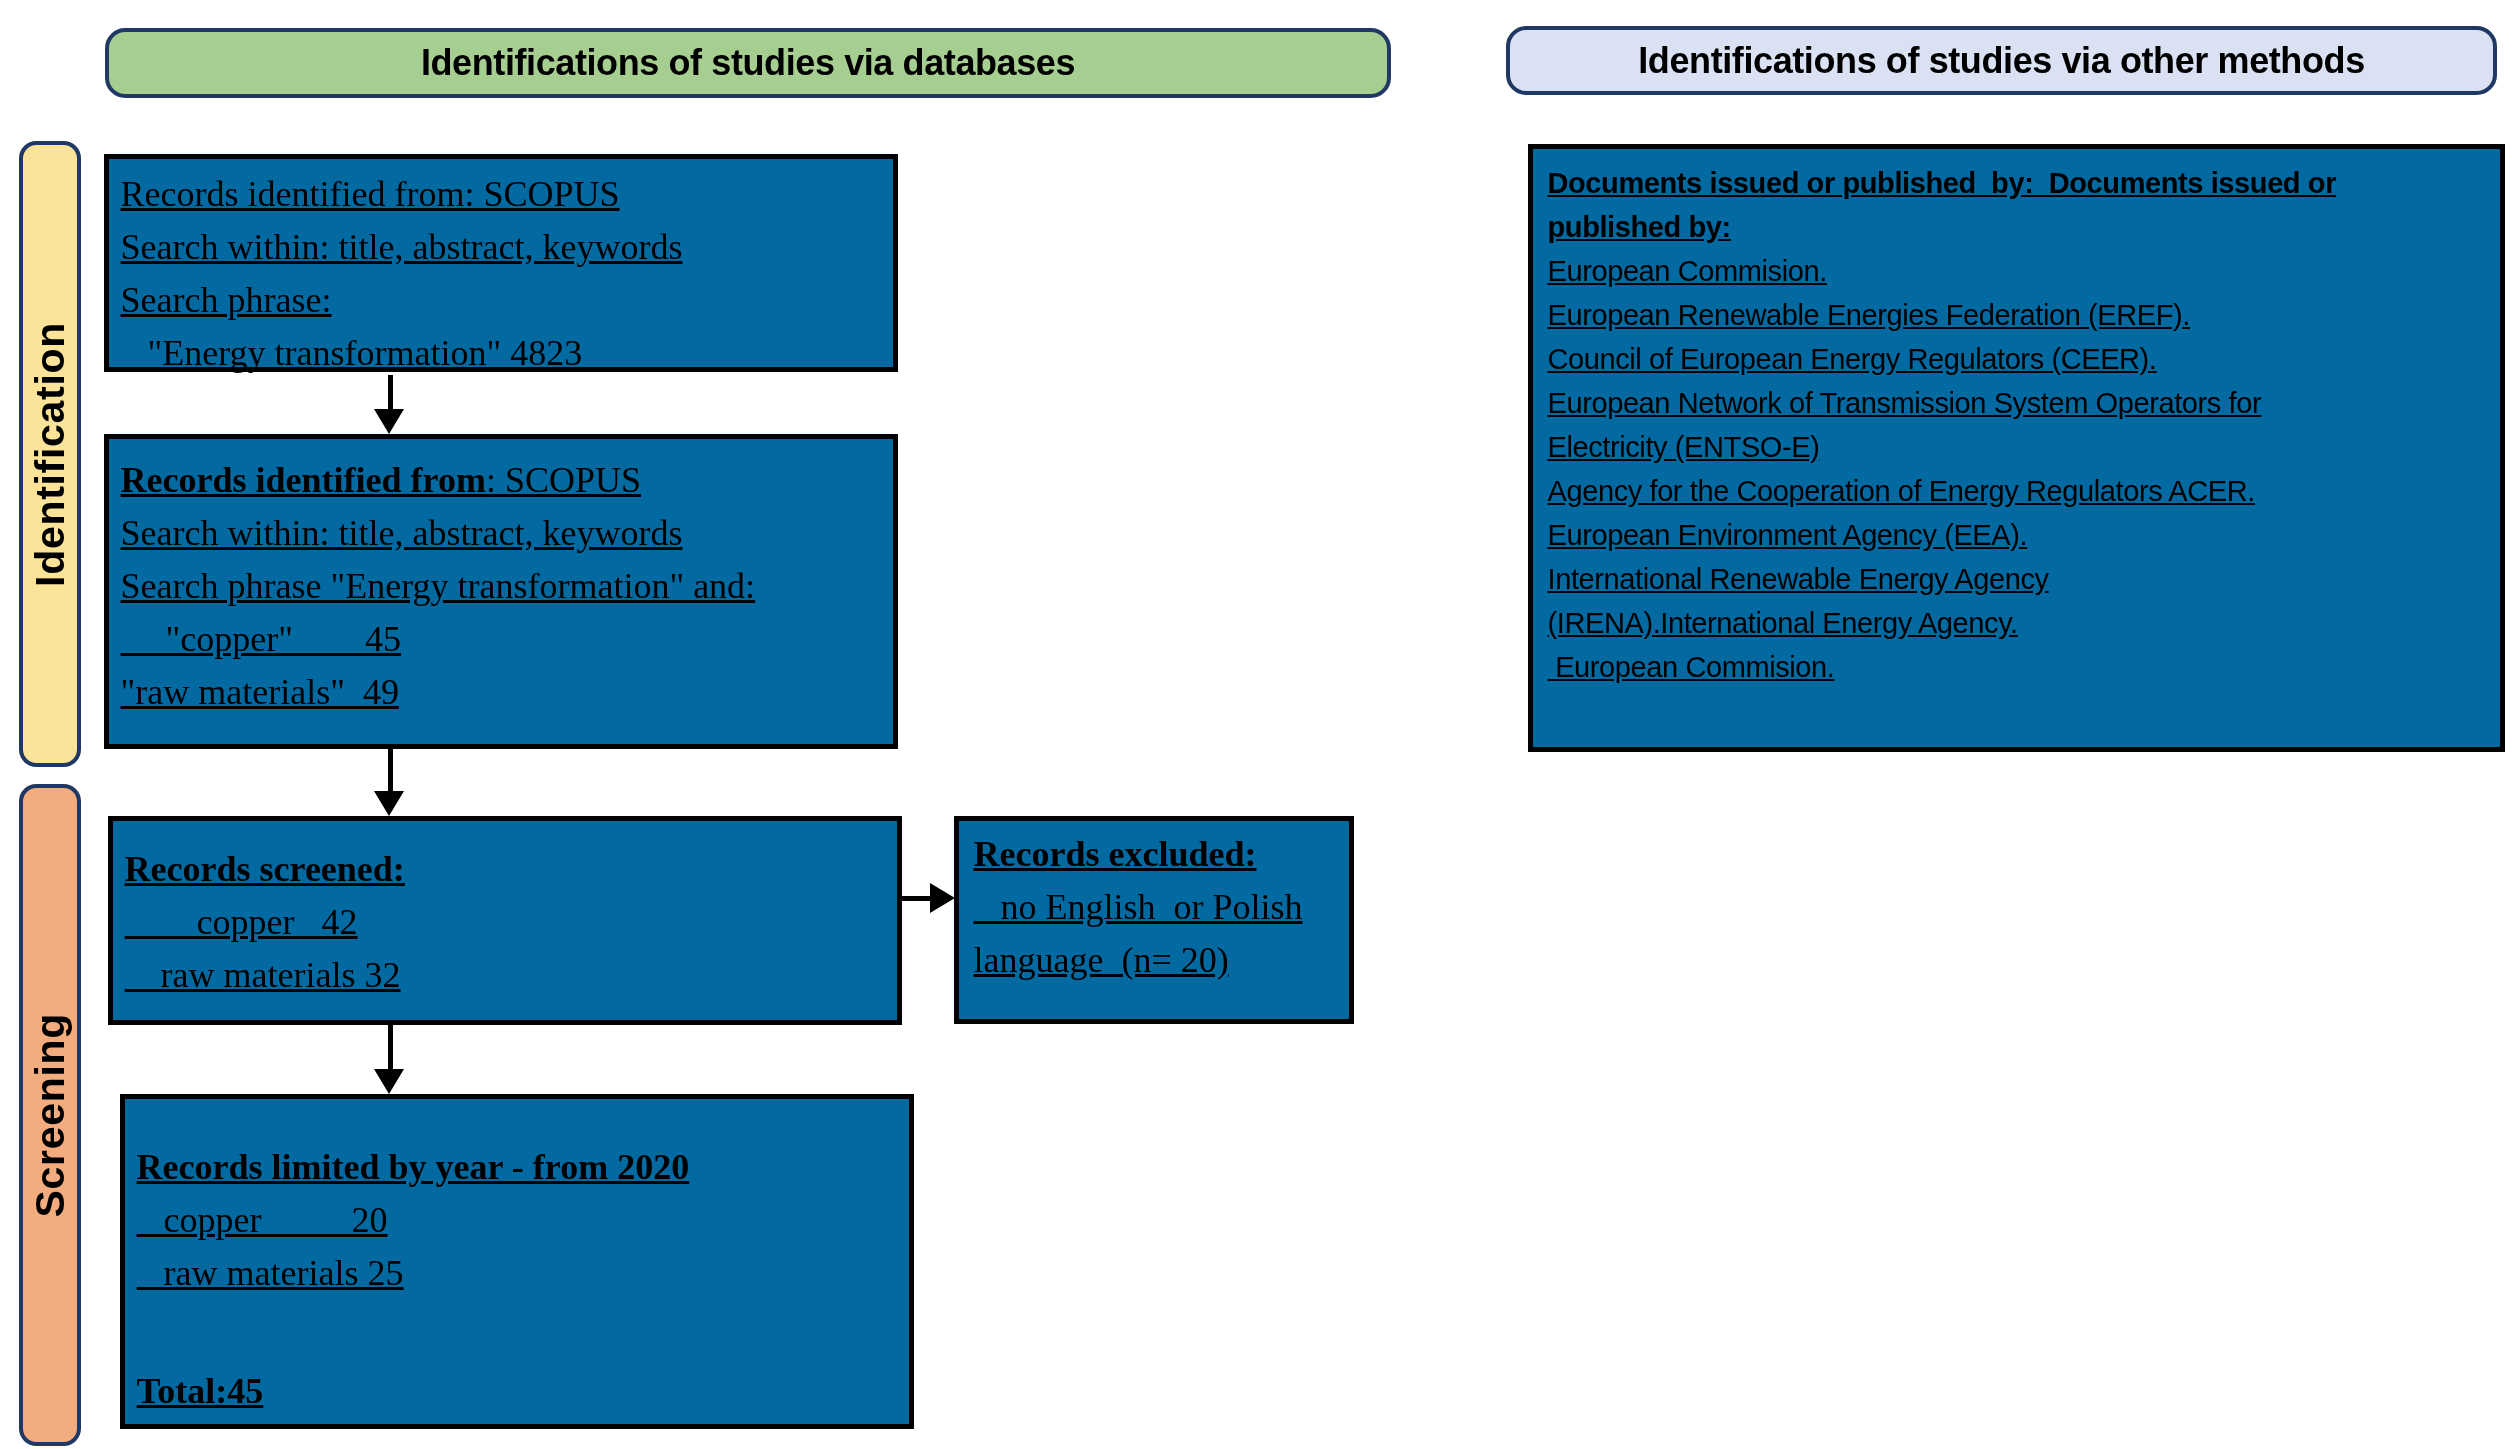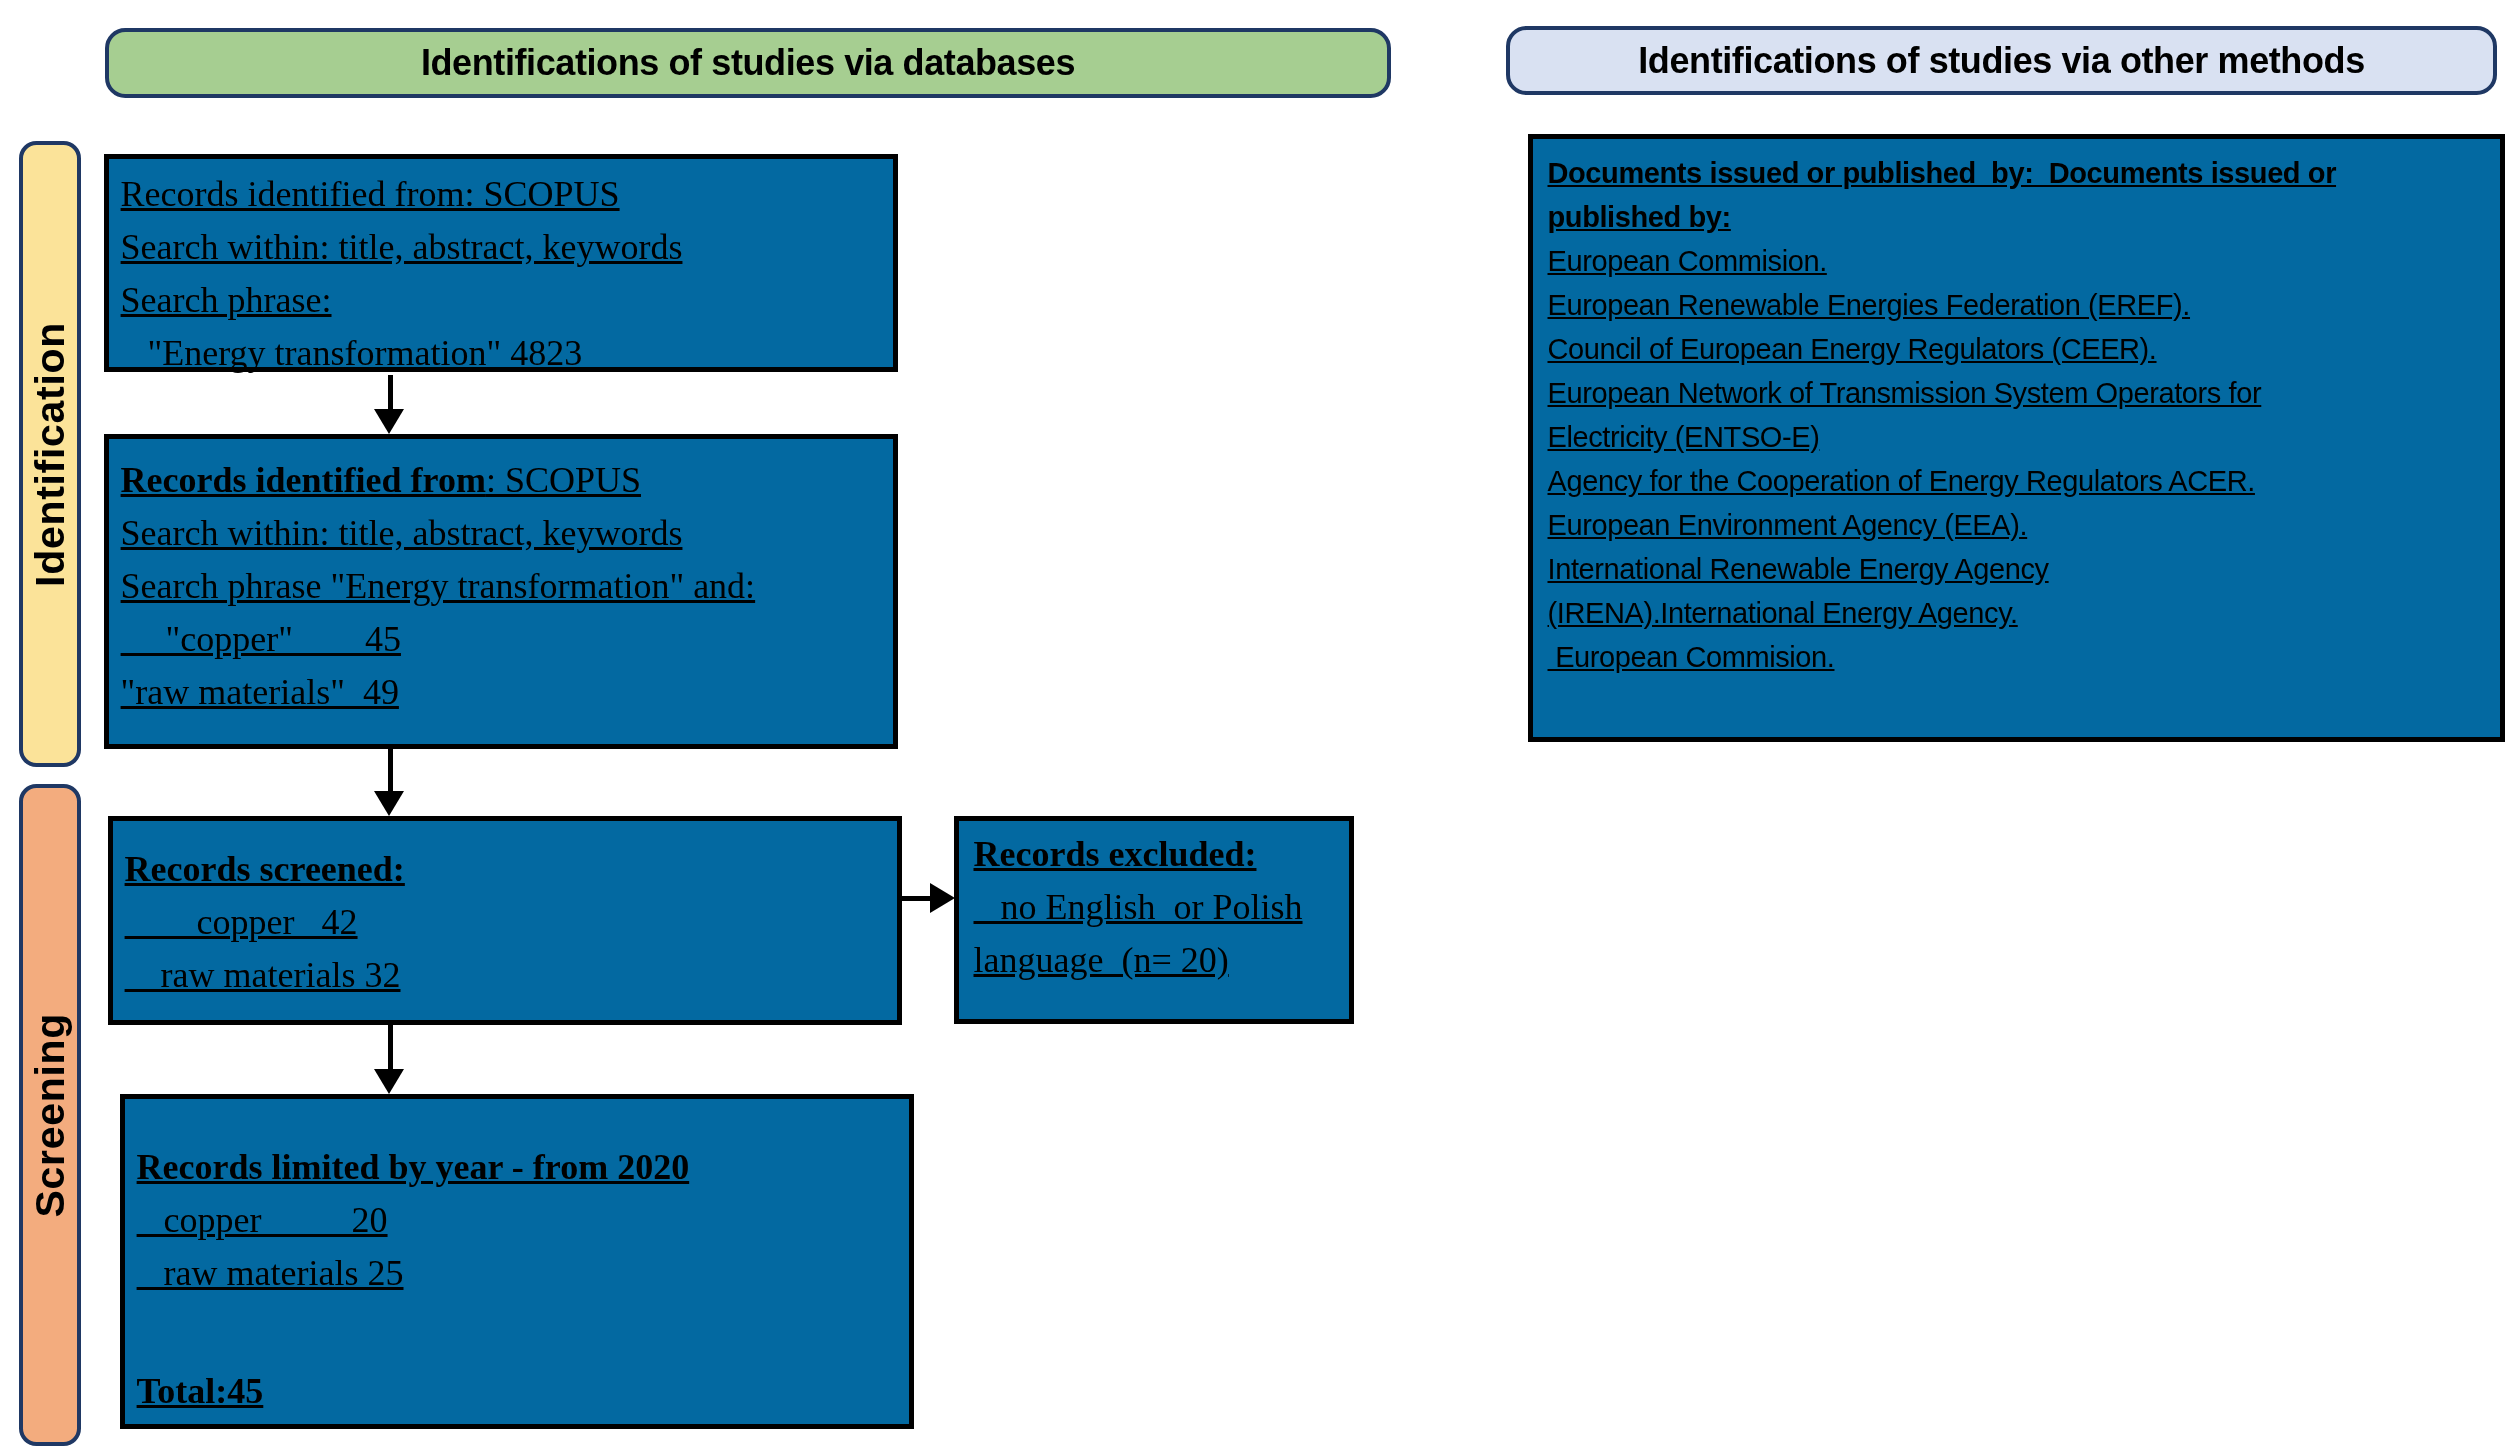--- a/index.html
+++ b/index.html
@@ -44,21 +44,21 @@
   .wbox .line{white-space:pre;}
   .b{font-weight:bold;}
   #box1{left:104px;top:154px;width:794px;height:218px;padding:8.7px 11.6px;}
   #box2{left:104px;top:434px;width:794px;height:315px;padding:14.5px 11.6px;}
   #box3{left:108px;top:816px;width:794px;height:209px;padding:22px 11.6px;}
   #boxex{left:954px;top:816px;width:400px;height:208px;padding:7.3px 14.5px;}
   #box4{left:120px;top:1094px;width:794px;height:335px;padding:42px 11.6px;}
   #box4 .total{margin-top:65px;}
   
   #docs{
-    left:1528px;top:134px;width:977px;height:608px;
+    left:1528px;top:144px;width:977px;height:608px;
     border-width:5.8px;
     font-family:"Liberation Sans","DejaVu Sans",sans-serif;
     font-size:29px;line-height:44px;letter-spacing:-0.4px;
     padding:11.6px 14.5px;
   }
   #docs .line{white-space:pre;}
   
   .aline-v{position:absolute;width:5.1px;background:#000;}
   .ahead-down{position:absolute;width:0;height:0;
     border-left:15.2px solid transparent;border-right:15.2px solid transparent;

